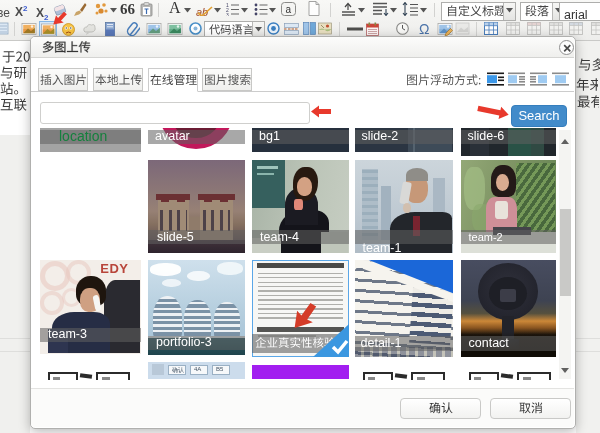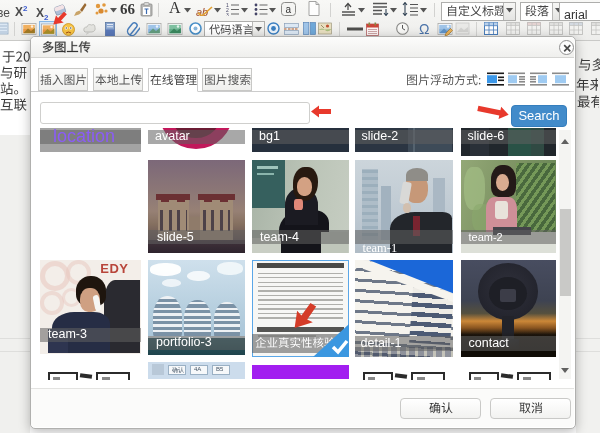--- a/index.html
+++ b/index.html
@@ -496,21 +496,21 @@
           <rect x="0" y="12" width="17" height="1.6" fill="#1a1a1a"></rect>
           <rect x="0" y="3.2" width="10" height="8" fill="#3b97e8"></rect>
         </svg>
       </div>
       <div style="position:absolute;left:9px;top:65px;width:270px;height:22px;background:#fff;border:1px solid #cfcfcd;border-radius:3px;box-sizing:border-box"></div>
       <div style="position:absolute;left:480px;top:68px;width:56px;height:21.5px;background:#428bca;border:1px solid #357ebd;border-radius:4px;box-sizing:border-box;text-align:center;font-family:'Liberation Sans',sans-serif;font-size:13px;color:#fff;line-height:19px">Search</div>
       <div style="position:absolute;left:0;top:90.5px;width:544px;height:252.5px;overflow:hidden;background:#fff">
         <div style="position:absolute;left:9px;top:-69px;width:100.5px;height:93.5px;overflow:hidden">
           <div style="position:absolute;left:0;top:0;width:100%;height:100%;background:#a3a3a3"></div>
           <div style="position:absolute;left:0;top:71px;width:100%;height:14px;background:rgba(96,96,96,0.55)"></div>
-          <div style="position:absolute;left:13px;top:69.5px;font-family:'Liberation Sans',sans-serif;font-size:18px;color:#8b5cf6;line-height:17px;white-space:nowrap">location</div>
+          <div style="position:absolute;left:19px;top:69.5px;font-family:'Liberation Sans',sans-serif;font-size:14px;color:#15803d;line-height:17px;white-space:nowrap">location</div>
         </div>
         <div style="position:absolute;left:117px;top:-69px;width:96.5px;height:93.5px;overflow:hidden">
           <div style="position:absolute;left:0;top:0;width:100%;height:100%;background:#fff"></div>
           <div style="position:absolute;left:50%;top:16px;width:74px;height:74px;margin-left:-37px;border-radius:50%;background:#6b1c34;border:11px solid #c2185b;box-sizing:border-box"></div>
           <div style="position:absolute;left:0;top:71px;width:100%;height:14px;background:rgba(96,96,96,0.55)"></div>
           <div style="position:absolute;left:7px;top:69.5px;font-family:'Liberation Sans',sans-serif;font-size:12.5px;color:#fff;line-height:17px;white-space:nowrap">avatar</div>
         </div>
         <div style="position:absolute;left:221px;top:-69px;width:96.5px;height:93.5px;overflow:hidden">
           <div style="position:absolute;left:0;top:0;width:100%;height:100%;background:#26303d"></div>
           <div style="position:absolute;left:0;top:71px;width:100%;height:14px;background:rgba(96,96,96,0.55)"></div>
@@ -569,21 +569,21 @@
           <div style="position:absolute;left:8%;top:10%;width:16%;height:76%;background:repeating-linear-gradient(0deg,#aebdc8 0 4px,#9cafbc 4px 7px)"></div>
           <div style="position:absolute;left:27%;top:28%;width:10%;height:58%;background:#a2b2bf"></div>
           <div style="position:absolute;left:80%;top:20%;width:12%;height:50%;background:#aab8c4"></div>
           <div style="position:absolute;left:36%;top:56%;width:64%;height:44%;background:#23262b;border-radius:40% 15% 0 0"></div>
           <div style="position:absolute;left:52%;top:15%;width:23%;height:32%;background:#c69878;border-radius:45% 45% 42% 42%"></div>
           <div style="position:absolute;left:53%;top:9%;width:22%;height:14%;background:#8f8d88;border-radius:50% 50% 0 0"></div>
           <div style="position:absolute;left:47%;top:24%;width:9%;height:24%;background:#d9d9d7;border-radius:2px;transform:rotate(10deg)"></div>
           <div style="position:absolute;left:60%;top:60%;width:7%;height:22%;background:#7a2430"></div>
           <div style="position:absolute;left:49%;top:46%;width:9%;height:11%;background:#d2bfae;border-radius:45%"></div>
           <div style="position:absolute;left:0;top:70.8px;width:100%;height:13.5px;background:rgba(96,96,96,0.55)"></div>
-          <div style="position:absolute;left:8px;top:80px;font-family:Liberation Serif, serif;font-size:12.5px;color:#fff;line-height:16.5px;white-space:nowrap">team-1</div>
+          <div style="position:absolute;left:8px;top:80px;font-family:Liberation Sans, sans-serif;font-size:12.5px;color:#fff;line-height:16.5px;white-space:nowrap">team-1</div>
         </div>
         <div style="position:absolute;left:429.5px;top:32px;width:95px;height:93.5px;overflow:hidden">
           <div style="position:absolute;left:0;top:0;width:100%;height:100%;background:linear-gradient(110deg,#93a877 0%,#7d9363 45%,#5e7f4e 100%)"></div>
           <div style="position:absolute;left:58%;top:4%;width:42%;height:86%;background:repeating-linear-gradient(125deg,rgba(118,155,88,0.85) 0 3px,rgba(66,98,56,0.85) 3px 6.5px)"></div>
           <div style="position:absolute;left:4%;top:8%;width:22%;height:46%;background:#a3bd85;border-radius:40%;opacity:0.7"></div>
           <div style="position:absolute;left:12%;top:48%;width:20%;height:30%;background:#8aa86c;border-radius:40%;opacity:0.6"></div>
           <div style="position:absolute;left:32%;top:6%;width:26%;height:34%;background:#241a18;border-radius:45% 45% 30% 30%"></div>
           <div style="position:absolute;left:37%;top:15%;width:14%;height:19%;background:#d9ab90;border-radius:50%"></div>
           <div style="position:absolute;left:27%;top:40%;width:33%;height:42%;background:#cf8f98;border-radius:28% 28% 6% 6%"></div>
           <div style="position:absolute;left:36%;top:44%;width:14%;height:20%;background:#e8e2da;border-radius:20%"></div>

